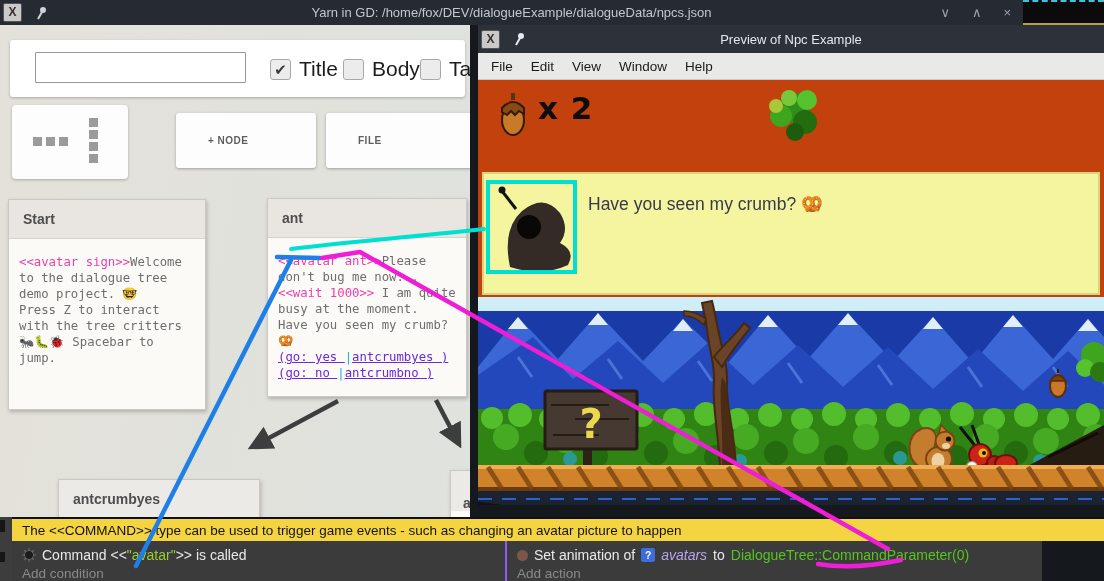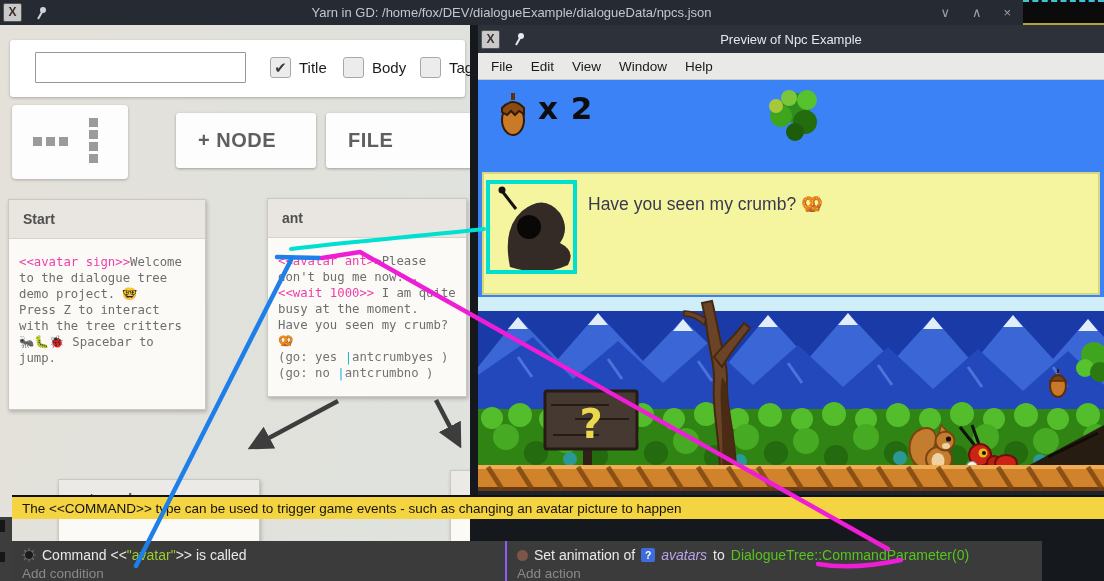--- a/index.html
+++ b/index.html
@@ -17,63 +17,63 @@
   .cornerbox{position:absolute;left:1023px;top:0;width:81px;height:26px;background:#0b0b0b;border-top:2px dashed #3fc1d8;z-index:6;}
   .cornerbox .strip{position:absolute;left:0;right:0;bottom:0;height:5px;background:#b3a238;}
 
   
   .editor{position:absolute;left:0;top:25px;width:1104px;height:556px;background:linear-gradient(100deg,#e4e1da 0%,#dfe2dd 45%,#d5e0da 100%);z-index:1;}
 
   .searchcard{position:absolute;left:10px;top:15px;width:455px;height:57px;background:#fff;border-radius:3px;box-shadow:0 1px 3px rgba(0,0,0,.25);display:flex;align-items:center;}
   .searchcard input{position:absolute;left:25px;top:12px;width:211px;height:31px;border:1px solid #979797;border-radius:1px;font-size:14px;padding:0 6px;box-sizing:border-box;background:#fff;}
   .chk{position:absolute;top:17px;display:flex;align-items:center;gap:8px;}
   .chkbox{width:19px;height:19px;background:#ececec;border:1px solid #a8a8a8;border-radius:3px;font-size:15px;line-height:19px;text-align:center;color:#3a3a3a;}
-  .chklabel{font-size:15px;color:#1c1c1c;}
+  .chklabel{font-size:21px;color:#1c1c1c;}
 
   .layoutcard{position:absolute;left:12px;top:80px;width:116px;height:74px;background:#fdfdfd;border-radius:4px;box-shadow:0 1px 3px rgba(0,0,0,.25);}
   .rowicon{position:absolute;left:21px;top:32px;display:flex;gap:4px;}
   .rowicon i{width:9px;height:9px;background:#9b9b9b;}
   .colicon{position:absolute;left:77px;top:13px;display:flex;flex-direction:column;gap:3px;}
   .colicon i{width:9px;height:9px;background:#9b9b9b;}
 
-  .toolbtn{position:absolute;top:88px;height:55px;background:#fdfdfd;border-radius:3px;box-shadow:0 1px 3px rgba(0,0,0,.3);font-size:20px;font-weight:bold;color:#5f5f5f;letter-spacing:.5px;display:flex;align-items:center;padding-left:22px;box-sizing:border-box;cursor:pointer;}
+  .toolbtn{position:absolute;top:88px;height:55px;background:#fdfdfd;border-radius:3px;box-shadow:0 1px 3px rgba(0,0,0,.3);font-size:10px;font-weight:bold;color:#5f5f5f;letter-spacing:.5px;display:flex;align-items:center;padding-left:32px;box-sizing:border-box;cursor:pointer;}
   .btn-node{left:176px;width:140px;}
   .btn-file{left:326px;width:146px;}
 
   .node{position:absolute;background:#fbfaf7;border:1px solid #ccc9c2;box-shadow:1px 2px 4px rgba(0,0,0,.22);}
   .nodeheader{background:#e9e6e1;border-bottom:1px solid #d6d3cd;padding:11px 14px;font-size:14px;font-weight:bold;color:#4f4f4f;}
   .nodebody{padding:15px 10px;font-family:"DejaVu Sans Mono",monospace;font-size:12.3px;line-height:16px;color:#6e6e6e;white-space:pre-wrap;word-break:break-word;}
   .node-start{left:8px;top:174px;width:196px;}
   .node-start .nodebody{min-height:140px;}
   .node-ant{left:267px;top:173px;width:198px;}
   .node-yes{left:58px;top:454px;width:200px;height:62px;}
   .node-clip{left:450px;top:445px;width:45px;height:72px;}
   .node-clip .nodeheader{padding:24px 0 0 12px;background:#eceae6;border:none;}
   .cmdtext{color:#ee3fa8;}
-  .gototext{color:#737373;}
+  .gototext{color:#6d28d9;text-decoration:underline;}
   .pipetext{color:#18b6d8;}
 
   
   .preview{position:absolute;left:470px;top:25px;width:634px;height:556px;z-index:10;background:#15181d;}
   .pinner{position:absolute;left:8px;top:0;width:626px;height:556px;}
   .ptitlebar{position:relative;height:28px;background:#2c313a;display:flex;align-items:center;}
   .ptitlebar .ptitle{position:absolute;left:0;right:0;text-align:center;font-size:13px;color:#e4e8ec;}
   .pmenubar{height:26px;background:#e9e9e7;border-bottom:1px solid #c9c9c5;display:flex;align-items:center;padding-left:4px;}
   .pmenubar span{font-size:13.5px;color:#1a1a1a;padding:0 9px;cursor:pointer;}
-  .game{position:relative;width:626px;height:425px;background:#3b82f6;overflow:hidden;}
+  .game{position:relative;width:626px;height:425px;background:#c2410c;overflow:hidden;}
   .hudcount{position:absolute;left:60px;top:10px;font-family:"DejaVu Sans",sans-serif;font-weight:bold;font-size:31px;color:#0d0d0d;letter-spacing:1px;}
   .dialogbox{position:absolute;left:4px;top:92px;width:614px;height:119px;background:#f5f5a0;border:2px solid #d6d67e;}
   .dialogtext{position:absolute;left:104px;top:20px;font-size:17.5px;color:#383850;}
   .avatar{position:absolute;left:12px;top:5px;}
   .scene{position:absolute;left:0;top:217px;}
 
   
   .leftstrip{position:absolute;left:0;top:517px;width:12px;height:64px;background:#3d3d3d;z-index:20;}
   .leftstrip i{position:absolute;left:0;width:5px;background:#161616;display:block;}
-  .tipbar{position:absolute;left:12px;top:495px;width:1092px;height:24px;background:#f5d441;border-top:2px solid #101010;box-sizing:border-box;z-index:20;display:flex;align-items:center;}
+  .tipbar{position:absolute;left:12px;top:517px;width:1092px;height:24px;background:#f5d441;border-top:2px solid #101010;box-sizing:border-box;z-index:20;display:flex;align-items:center;}
   .tipbar span{font-size:13.5px;color:#131313;padding-left:10px;}
   .panel{position:absolute;top:541px;height:40px;background:#3b3b3b;z-index:20;box-sizing:border-box;}
   .panel .row1{display:flex;align-items:center;gap:6px;height:22px;padding:3px 0 0 10px;font-size:14px;color:#e9e9e9;white-space:pre;}
   .panel .row2{padding-left:10px;font-size:13.5px;color:#8a8a8a;}
   .condpanel{left:12px;width:493px;}
   .actpanel{left:505px;width:537px;border-left:2px solid #8b5cf6;}
   .greentext{color:#9acd32;}
   .paramtext{color:#56c41e;}
   .vartext{color:#b9a3e8;font-style:italic;}
   .qbadge{display:inline-block;width:14px;height:14px;background:#3d6cdd;color:#fff;font-size:10.5px;font-weight:bold;text-align:center;line-height:14px;border-radius:2px;}

